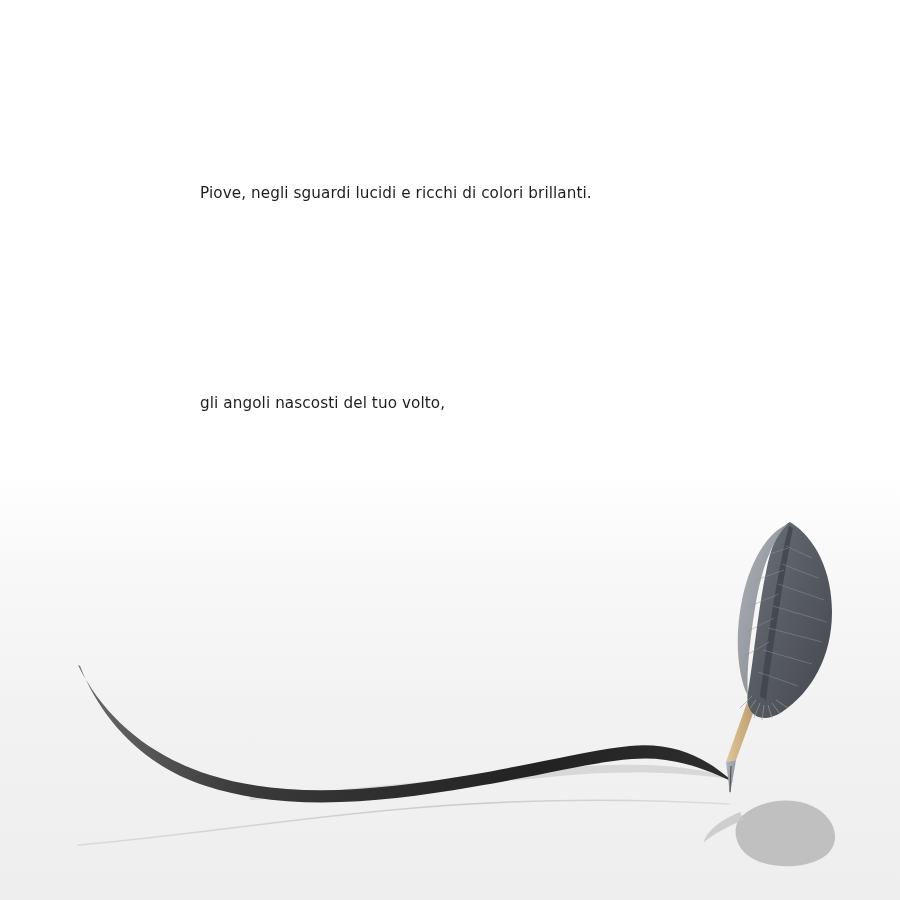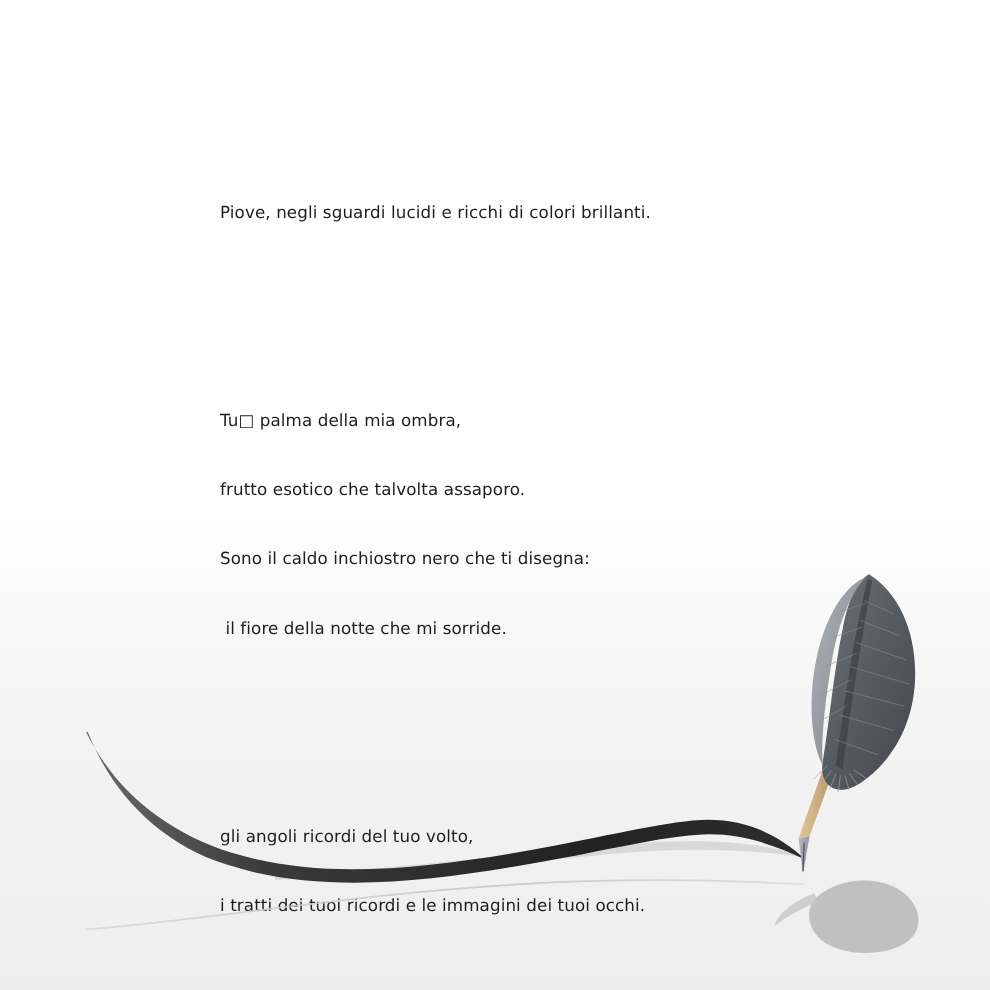--- a/index.html
+++ b/index.html
@@ -66,30 +66,23 @@
 <div id="page">
 
   <div id="bg-wash"></div>
 
   <div id="poem">
 
     <p class="stanza">
       <span class="line">Piove, negli sguardi lucidi e ricchi di colori brillanti.</span>
     </p>
 
-    <p class="stanza">
-      <span class="line">Tu□ palma della mia ombra,</span>
-      <span class="line">frutto esotico che talvolta assaporo.</span>
-      <span class="line">Sono il caldo inchiostro nero che ti disegna:</span>
-      <span class="line"> il fiore della notte che mi sorride.</span>
-    </p>
 
     <p class="stanza">
-      <span class="line">gli angoli ricordi del tuo volto,</span>
-      <span class="line">i tratti dei tuoi ricordi e le immagini dei tuoi occhi.</span>
+      <span class="line">gli angoli nascosti del tuo volto,</span>
     </p>
 
     
 
   </div>
 
   <svg id="art" viewBox="0 0 900 440" width="900" height="440">
 
     <defs>
       <linearGradient id="gFeatherDark" x1="0" y1="0" x2="1" y2="1">

